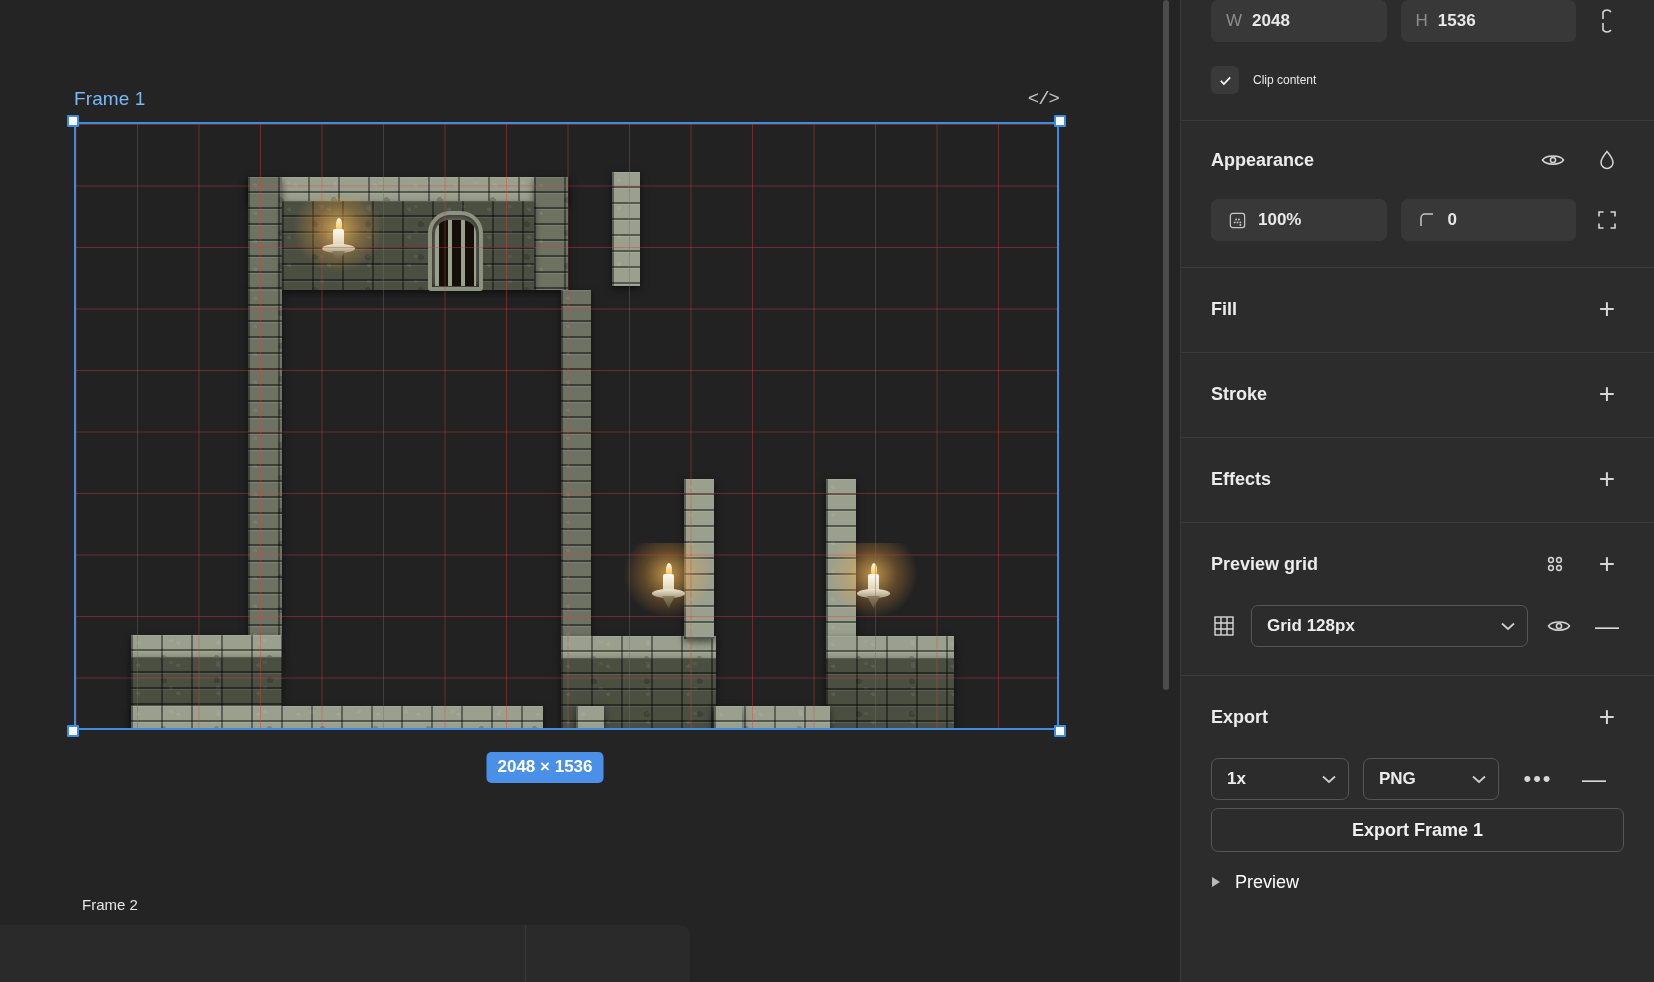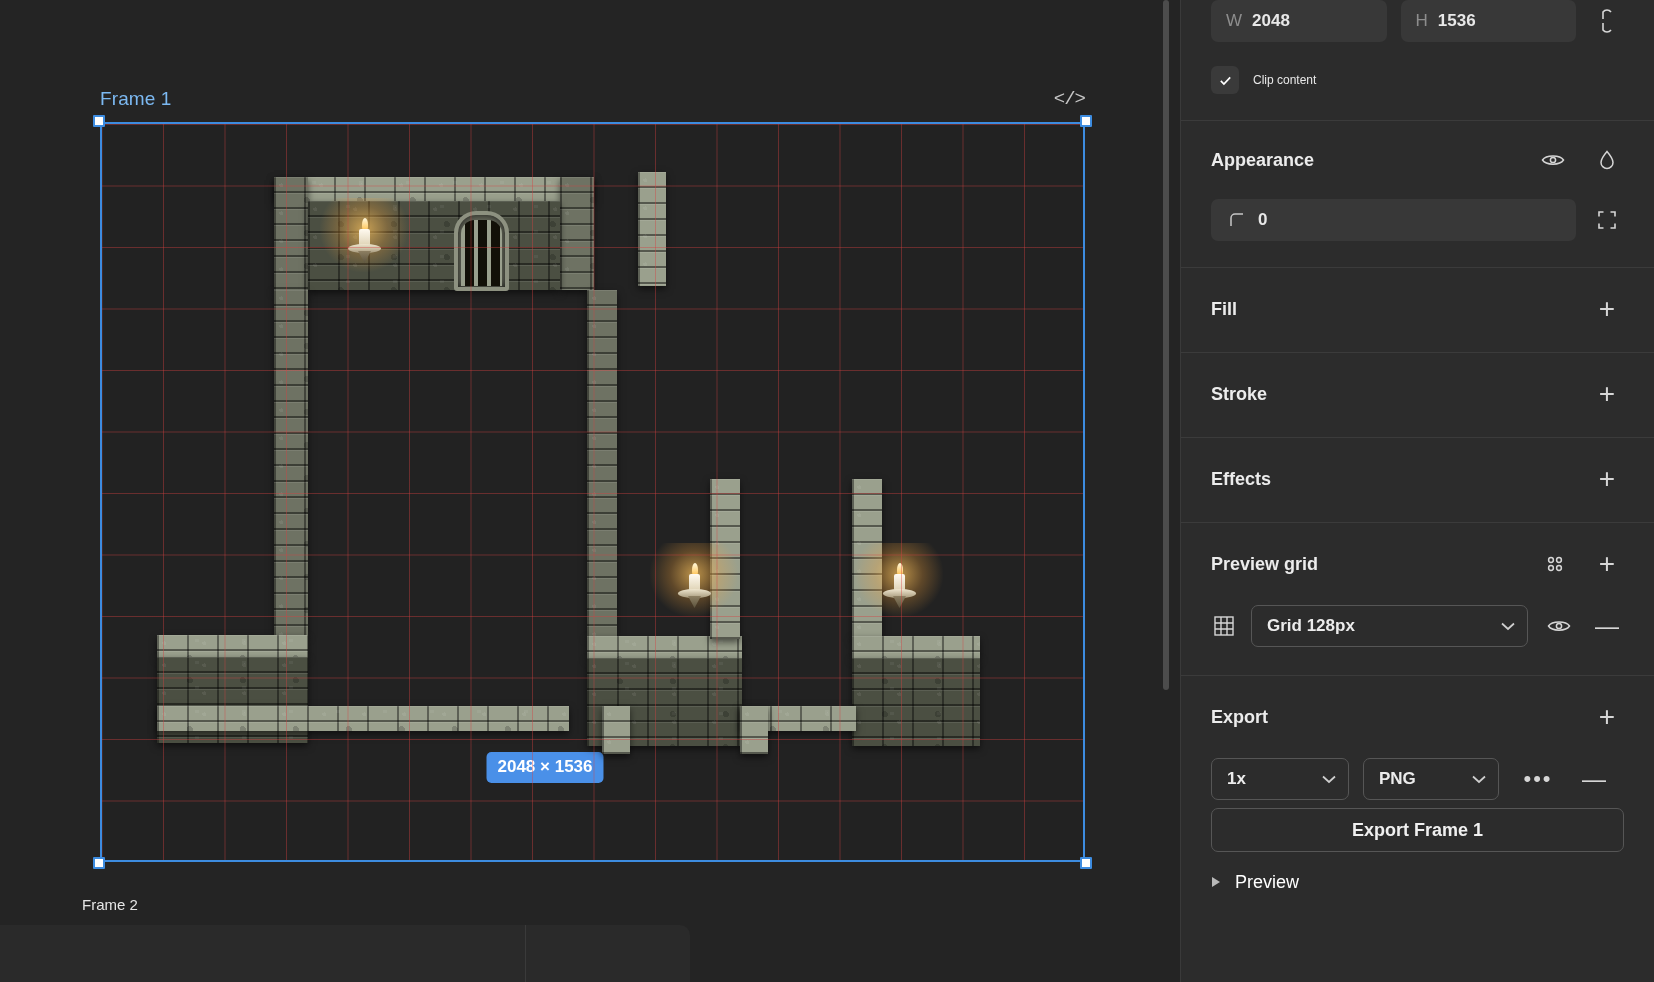--- a/index.html
+++ b/index.html
@@ -16,21 +16,21 @@
   .canvas-area {
     position: relative;
     width: 1180px;
     height: 982px;
     background: #242424;
     overflow: hidden;
     flex: 0 0 1180px;
   }
 
   
-  .frame-wrap { position: absolute; left: 100px; top: 122px; width: 985px; height: 740px; }
+  .frame-wrap { position: absolute; left: 74px; top: 122px; width: 985px; height: 608px; }
   .frame-label {
     position: absolute; left: 0; top: -34px;
     font-size: 19px; color: #7cb9f2; letter-spacing: .1px; white-space: nowrap;
   }
   .frame-code-icon {
     position: absolute; right: 0px; top: -34px;
     font-size: 19px; color: #c7c7c7; font-family: "Liberation Mono", monospace;
     letter-spacing: -1px;
   }
   .frame-body {
@@ -345,20 +345,36 @@
           <div class="icon-btn">
             <svg width="16" height="20" viewBox="0 0 16 20" fill="none" stroke="#d6d6d6" stroke-width="1.5">
               <path d="M8 1.5 C8 1.5 2 8.5 2 12.4 A6 6 0 0 0 14 12.4 C14 8.5 8 1.5 8 1.5 Z"></path>
             </svg>
           </div>
         </div>
       </div>
       <div class="row" style="gap:14px; margin-top:22px;">
         <div class="field">
           <span class="icon-btn" style="width:22px;flex:0 0 22px;">
+            <svg width="19" height="19" viewBox="0 0 20 20" fill="none" stroke="#c6c6c6" stroke-width="1.3">
+              <rect x="2.5" y="2.5" width="15" height="15" rx="2.5"></rect>
+              <g fill="#c6c6c6" stroke="none">
+                <circle cx="7" cy="12" r="1"></circle>
+                  <circle cx="10" cy="12" r="1"></circle>
+                  <circle cx="13" cy="12" r="1"></circle>
+                <circle cx="8.5" cy="9" r="1"></circle>
+                  <circle cx="11.5" cy="9" r="1"></circle>
+                  <circle cx="13" cy="14.8" r="1"></circle>
+              </g>
+            </svg>
+          </span>
+          <span class="val">100%</span>
+        </div>
+        <div class="field">
+          <span class="icon-btn" style="width:22px;flex:0 0 22px;">
             <svg width="18" height="18" viewBox="0 0 18 18" fill="none" stroke="#c6c6c6" stroke-width="1.5">
               <path d="M3 15 L3 7 A4 4 0 0 1 7 3 L15 3"></path>
             </svg>
           </span>
           <span class="val">0</span>
         </div>
         <div class="icon-btn">
           <svg width="20" height="20" viewBox="0 0 20 20" fill="none" stroke="#d6d6d6" stroke-width="1.6">
             <path d="M2 6.5 L2 2 L6.5 2"></path>
               <path d="M13.5 2 L18 2 L18 6.5"></path>

